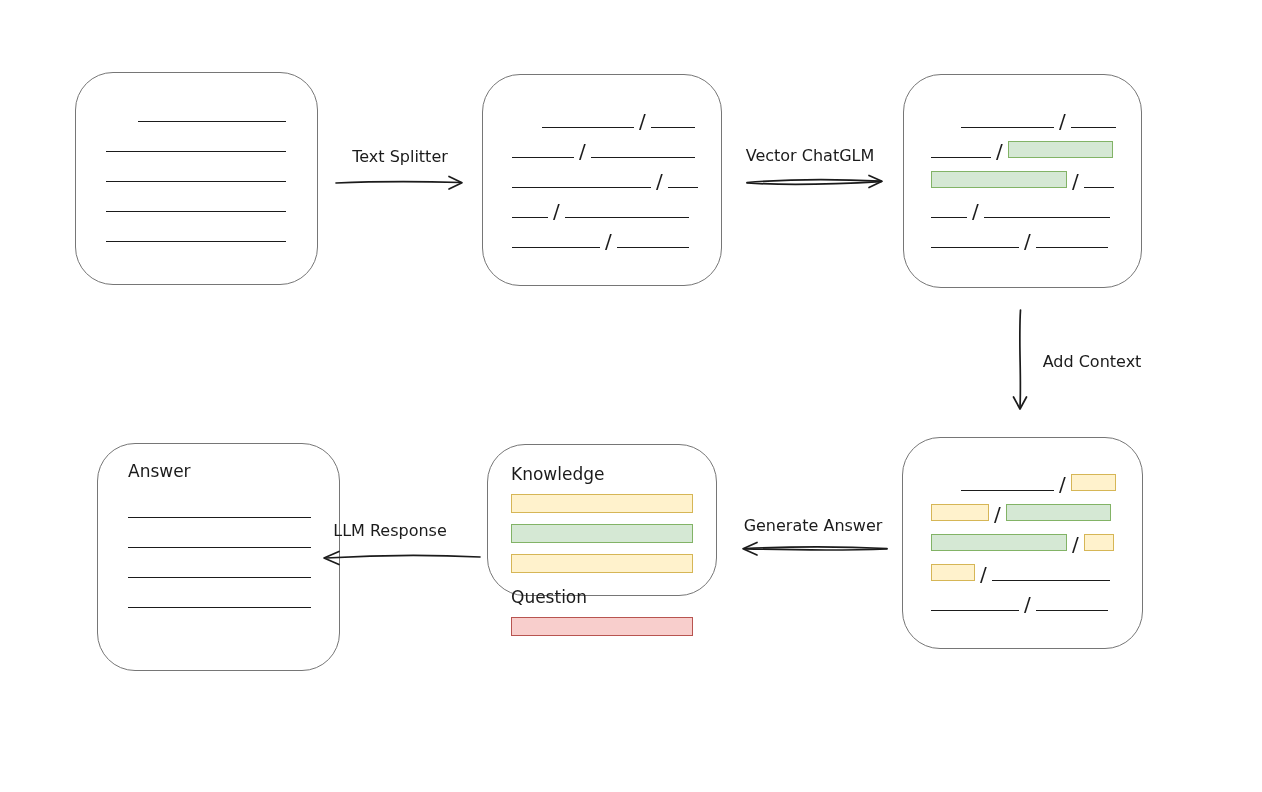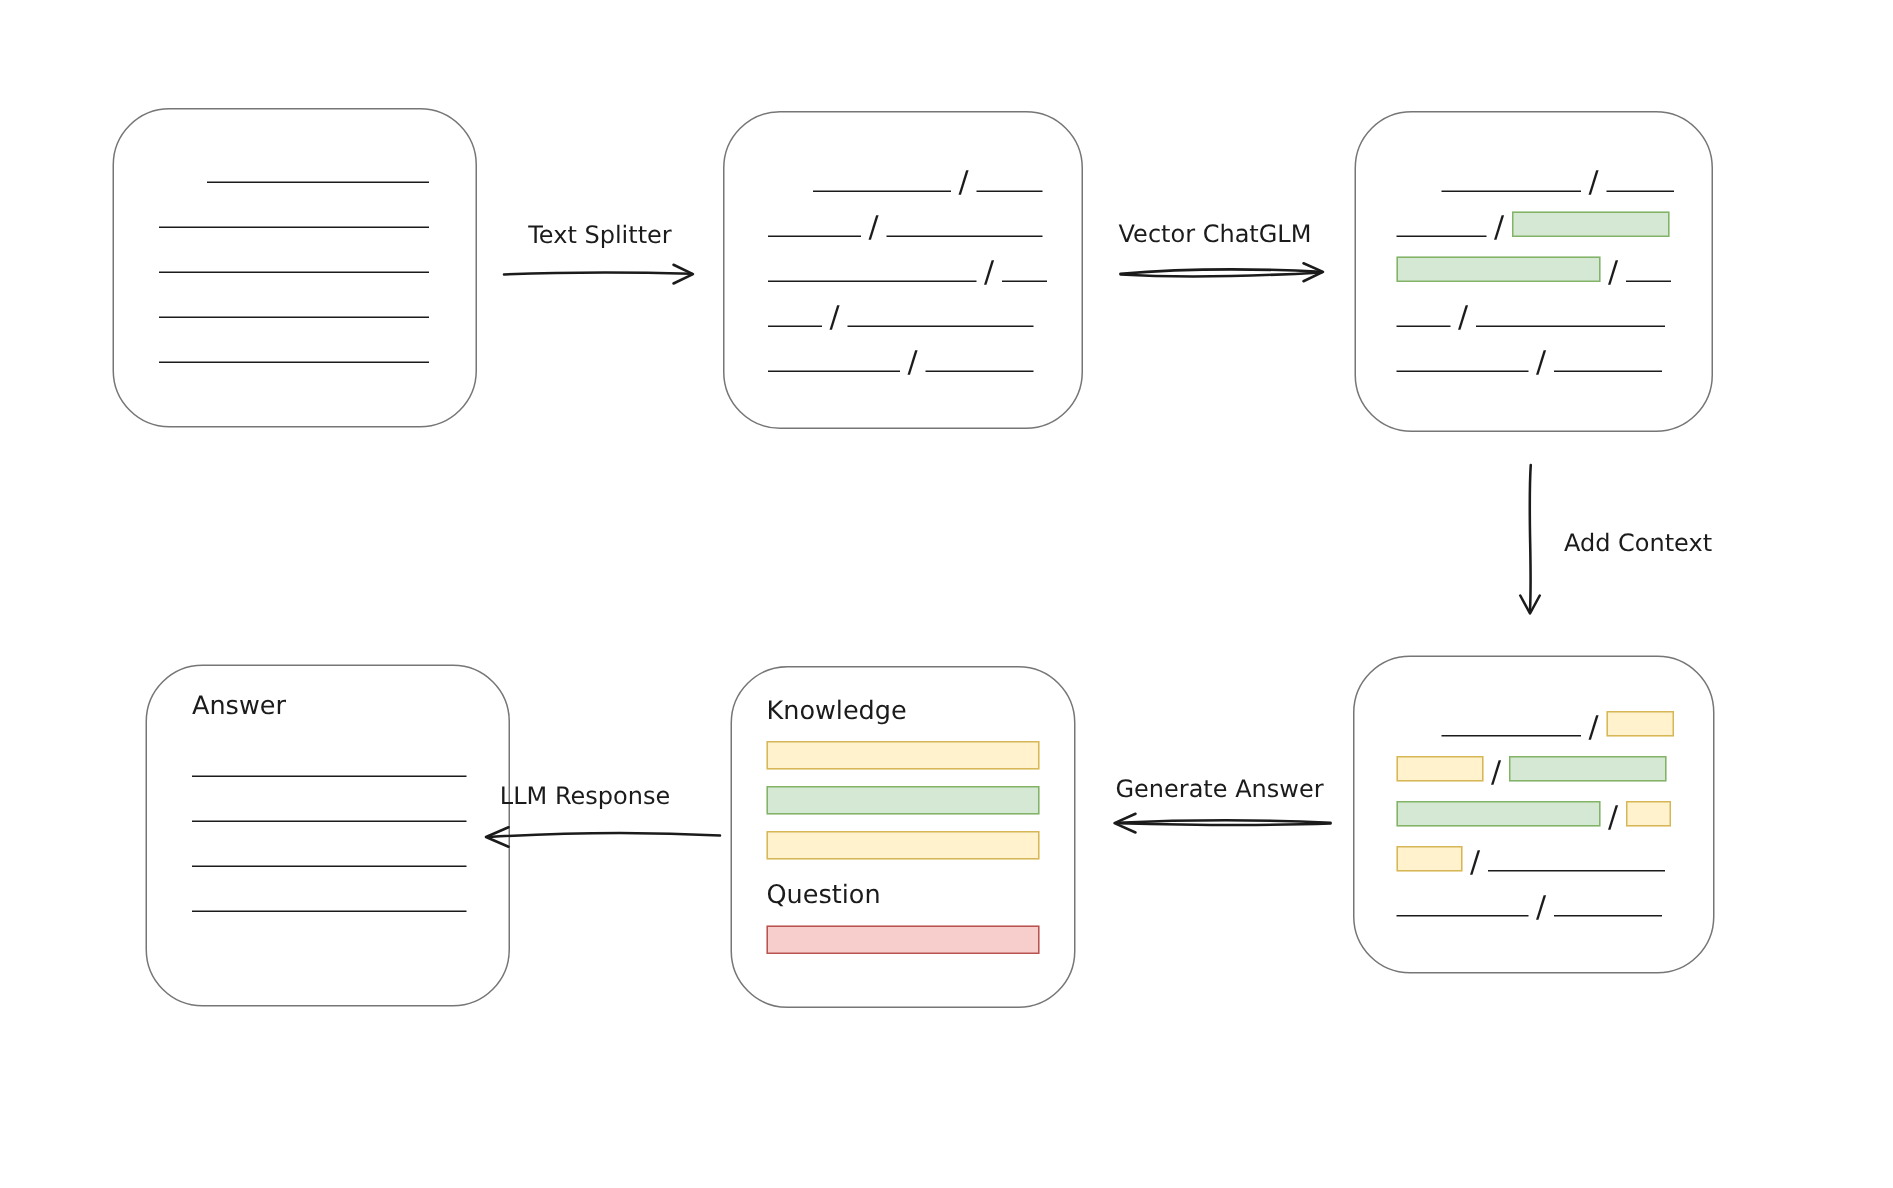--- a/index.html
+++ b/index.html
@@ -159,21 +159,21 @@
           <div class="seg line" style="width: 118px;"></div>
         </div>
         <div class="row">
           <div class="seg line" style="width: 88px;"></div>
           <span class="slash">/</span>
           <div class="seg line" style="width: 72px;"></div>
         </div>
       </div>
   </div>
 
-  <div class="node" style="left:487px;top:444px;width:230px;height:228px;">
+  <div class="node" style="left:487px;top:444px;width:230px;height:152px;">
     <div class="prompt-content">
       <div class="node-heading">Knowledge</div>
       <div class="bars k">
           <div class="bar yellow"></div>
           <div class="bar green"></div>
           <div class="bar yellow"></div>
         </div>
       <div class="node-heading heading-q">Question</div>
       <div class="bars q">
           <div class="bar red"></div>

